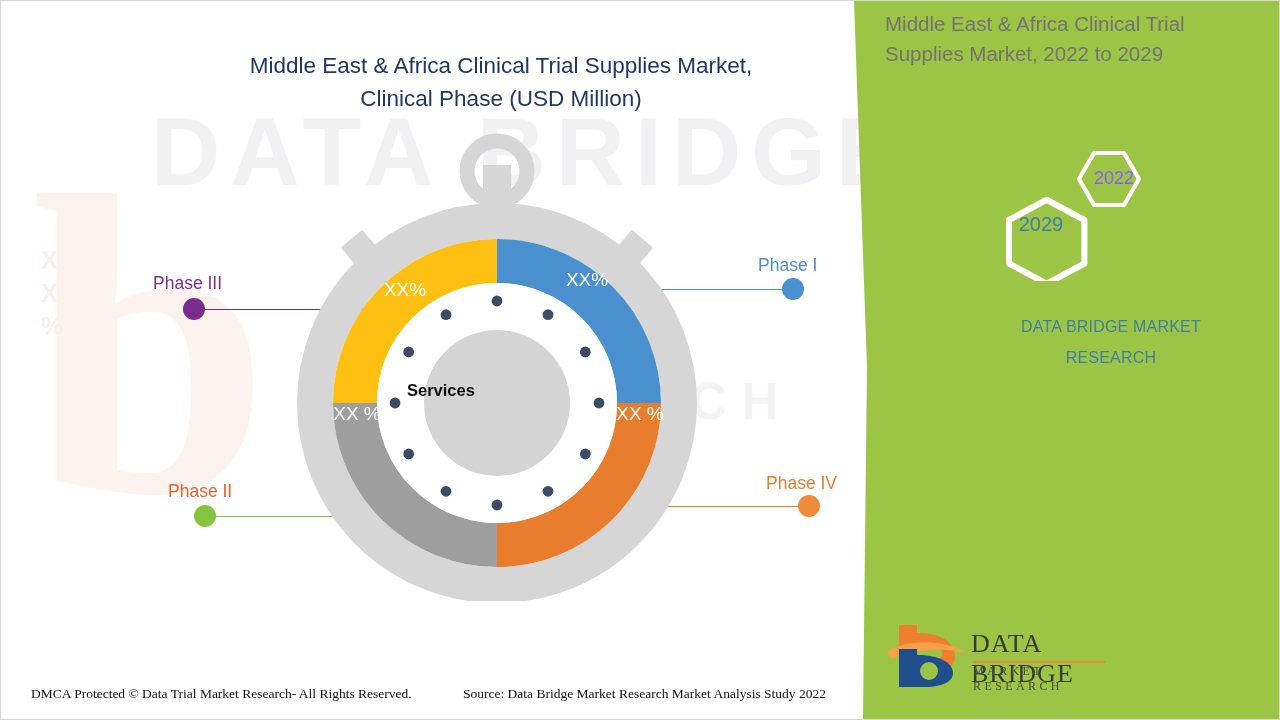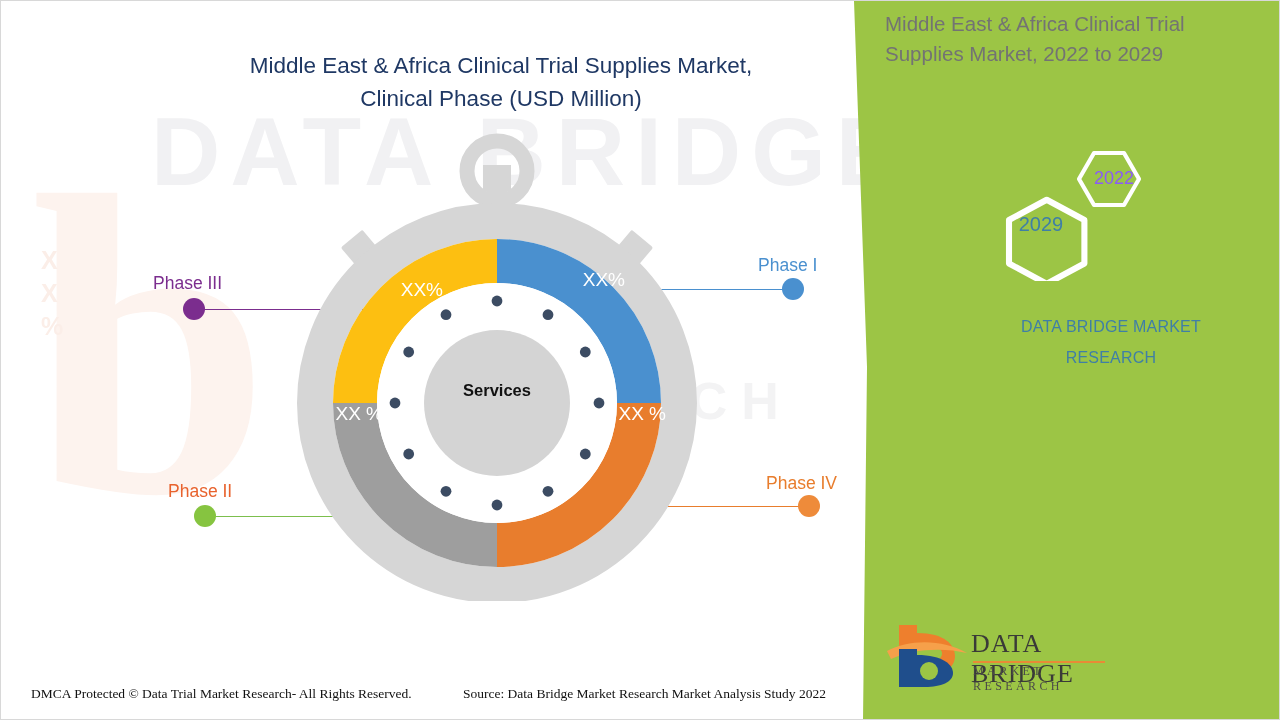--- a/index.html
+++ b/index.html
@@ -75,30 +75,30 @@
     text-align:center; color:#1f3864; font-size:22.5px;
     line-height:33px; font-weight:400;
   }
 
   
   .donut { position:absolute; left:276px; top:120px; width:440px; height:480px; }
 
   
   .seg-lbl {
     position:absolute; color:#ffffff; font-size:19px; font-weight:400;
-    text-align:right; line-height:22px;
+    text-align:center; line-height:22px;
   }
   .seg-blue   { left:548px; top:268px; width:76px; }
   .seg-yellow { left:366px; top:278px; width:76px; }
   .seg-orange { left:613px; top:402px; width:52px; }
   .seg-gray   { left:330px; top:402px; width:52px; }
 
   .services-lbl {
     position:absolute; left:406px; top:380px; width:180px;
-    text-align:center; color:#111111; font-size:16.5px; font-weight:700;
+    color:#111111; font-size:16.5px; font-weight:700;
   }
 
   
   .callout-line { position:absolute; height:0; border-top-width:1.6px; border-top-style:solid; }
   .callout-dot  { position:absolute; width:22px; height:22px; border-radius:50%; }
   .callout-txt  { position:absolute; font-size:17.5px; white-space:nowrap; }
 
   
   .footer {
     position:absolute; top:685px; font-family:"Liberation Serif", serif;

